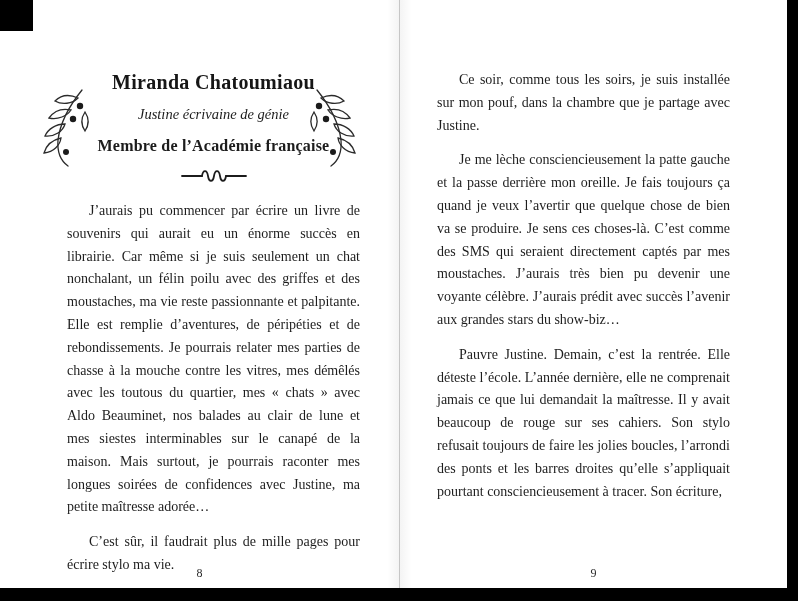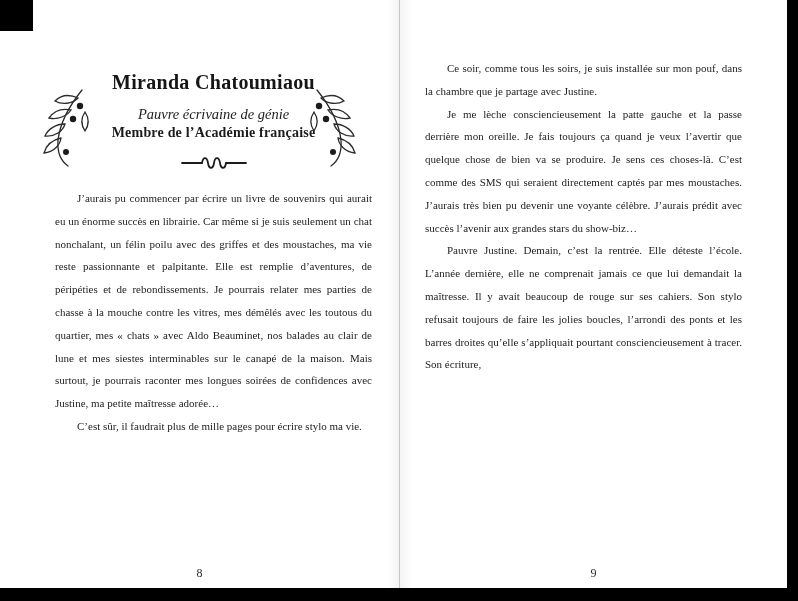--- a/index.html
+++ b/index.html
@@ -33,28 +33,28 @@
   .page-left  .content { position: absolute; left: 55px; right: 27px; top: 0; }
   .page-right .content { position: absolute; left: 25px; right: 56px; top: 57px; }
 
   
   .chapter-header { margin-top: 70px; text-align: center; }
   .title {
     margin: 0; font-size: 20px; font-weight: bold; letter-spacing: 0.3px;
     line-height: 24px; color: #161616;
   }
   .subtitle { margin-top: 11px; font-style: italic; font-size: 14.5px; line-height: 19px; }
-  .affiliation { font-weight: bold; font-size: 14px; letter-spacing: 0.2px; line-height: 17px; }
+  .affiliation { margin-top: 13px; font-weight: bold; font-size: 16px; letter-spacing: 0.2px; line-height: 17px; }
   .ornament { margin-top: 12px; height: 22px; }
 
   
   .body-text { margin-top: 12px; }
   .page-right .body-text { margin-top: 0; max-height: 506px; overflow: hidden; }
   .para {
-    margin: 0; font-size: 11px; line-height: 22.8px;
+    margin: 12px; font-size: 14px; line-height: 22.8px;
     text-align: justify; text-indent: 22px;
     hyphens: auto; -webkit-hyphens: auto;
     color: #1d1d1d;
   }
 
   
   .branch { position: absolute; top: 86px; width: 60px; height: 84px; }
   .branch-left  { left: 36px; }
   .branch-right { right: 36px; transform: scaleX(-1); }
   .branch svg, .ornament svg { display: block; margin: 0 auto; }
@@ -112,21 +112,21 @@
           <circle cx="44" cy="20" r="3.2"></circle>
           <circle cx="37" cy="33" r="3.2"></circle>
           <circle cx="30" cy="66" r="3"></circle>
         </g>
       </svg>
     </span>
 
     <div class="content">
       <header class="chapter-header">
         <h1 class="title">Miranda Chatoumiaou</h1>
-        <div class="subtitle">Pauvre écrivaine de génie</div>
+        <div class="subtitle">Justine écrivaine de génie</div>
         <div class="affiliation">Membre de l’Académie française</div>
         <div class="ornament">
           <svg width="68" height="20" viewBox="0 0 68 20" aria-hidden="true">
             <g stroke="#1c1c1c" fill="none" stroke-width="1.8" stroke-linecap="round">
               <path d="M2 10 H22"></path>
               <path d="M22 10 C23 3.5 27 3.5 28 10 C29 16.5 33 16.5 34 10 C35 3.5 39 3.5 40 10 C41 16.5 45 16.5 46 10"></path>
               <path d="M46 10 H66"></path>
             </g>
           </svg>
         </div>

